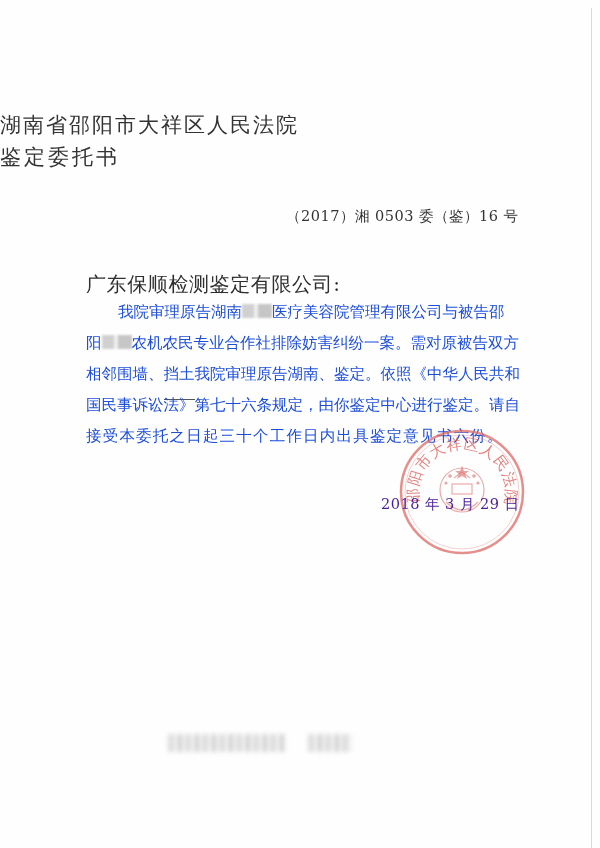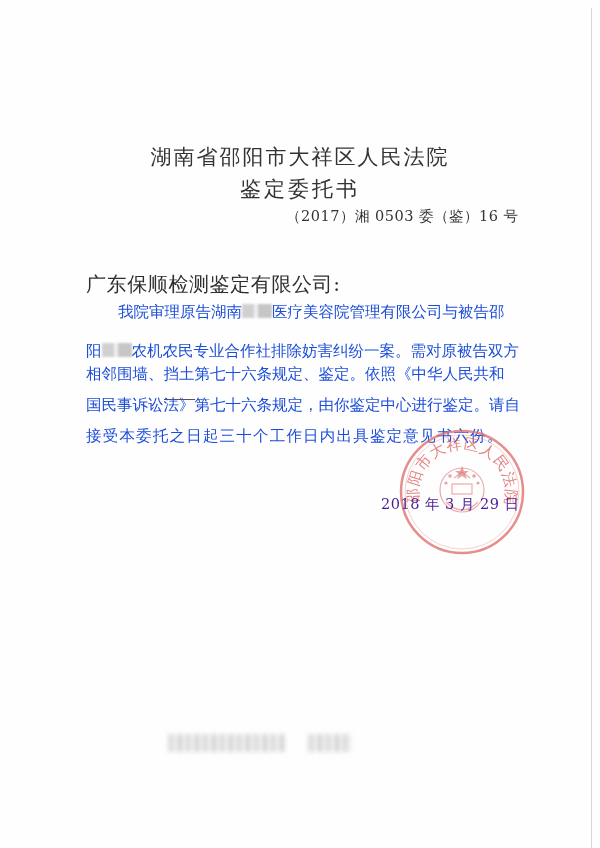--- a/index.html
+++ b/index.html
@@ -23,27 +23,26 @@
     }
     .right-edge {
       position: absolute;
       left: 591px; top: 8px;
       width: 1px; height: 840px;
       background: #d8d8d8;
     }
     .title {
       position: absolute;
       left: 0; width: 600px;
-      text-align: center;
+      text-align: left;
       font-size: 21px;
       color: #333;
       letter-spacing: 2px;
       font-family: "DejaVu Sans", "Liberation Sans", sans-serif;
       font-weight: normal;
-      margin-top: 32px;
     }
     .title.court { top: 111px; }
     .title.doc { top: 143px; letter-spacing: 3px; }
     .ref {
       position: absolute;
       left: 286px; top: 207px;
       font-size: 14.5px;
       color: #333;
       white-space: nowrap;
       letter-spacing: 0.5px;
@@ -119,26 +118,26 @@
   <div class="title doc">鉴定委托书</div>
 
   <div class="ref">（2017）湘 0503 委（鉴）16 号</div>
 
   <div class="addressee">广东保顺检测鉴定有限公司:</div>
 
   <div class="body-line indent" style="top:302px;">
     <span>我院审理原告湖南</span><span class="redact"></span><span>医疗美容院管理有限公司与被告邵</span>
   </div>
 
-  <div class="body-line" style="top:333px;margin-top:8px;">
+  <div class="body-line" style="top:333px;">
     <span>阳</span><span class="redact"></span><span>农机农民专业合作社排除妨害纠纷一案。需对原被告双方</span>
   </div>
 
   <div class="body-line" style="top:364px;">
-    <span>相邻围墙、</span><span class="underline-mark">挡土</span><span>第七十六条规定、鉴定。依照《中华人民共和</span>
+    <span>相邻围墙、</span><span class="underline-mark">挡土</span><span>我院审理原告湖南、鉴定。依照《中华人民共和</span>
   </div>
 
   <div class="body-line" style="top:395px;">国民事诉讼法》第七十六条规定，由你鉴定中心进行鉴定。请自</div>
 
   <div class="body-line last" style="top:426px;">接受本委托之日起三十个工作日内出具鉴定意见书六份。</div>
 
   <svg class="seal" viewBox="0 0 128 128">
     <defs>
       <path id="sealArc" d="M 22 78 A 44 44 0 1 1 106 78" fill="none"></path>
     </defs>

